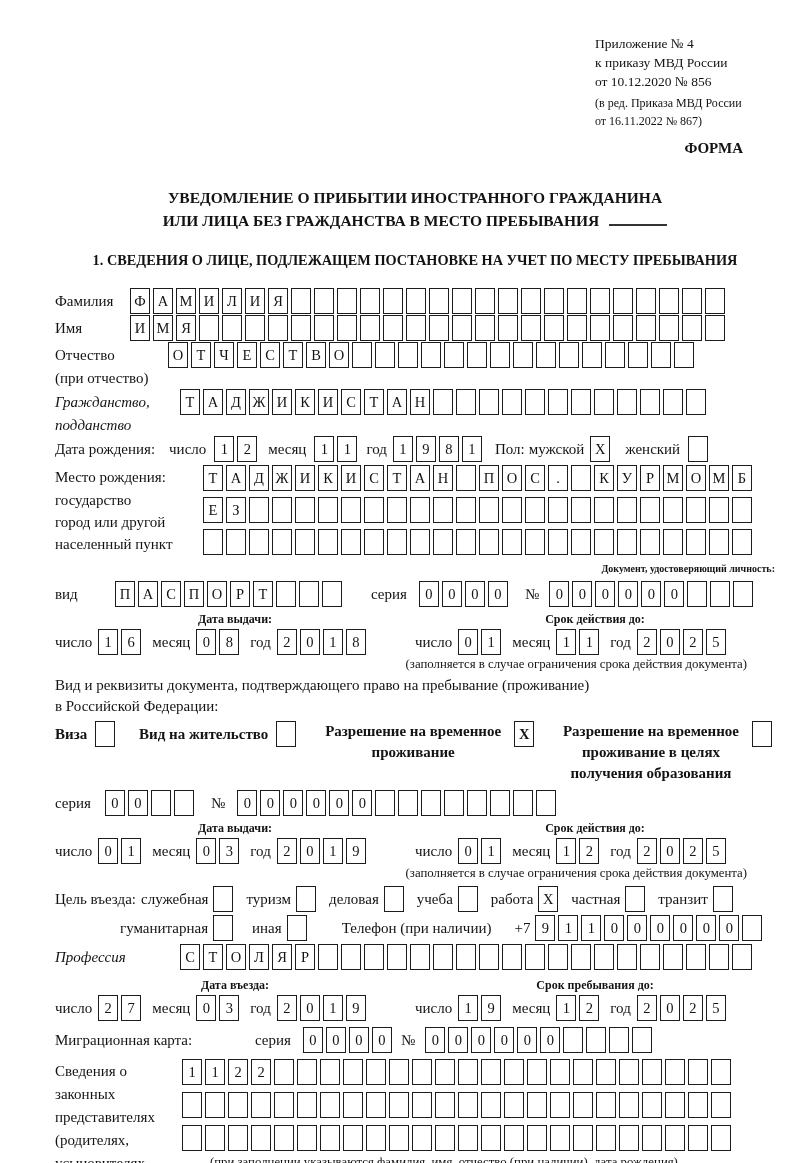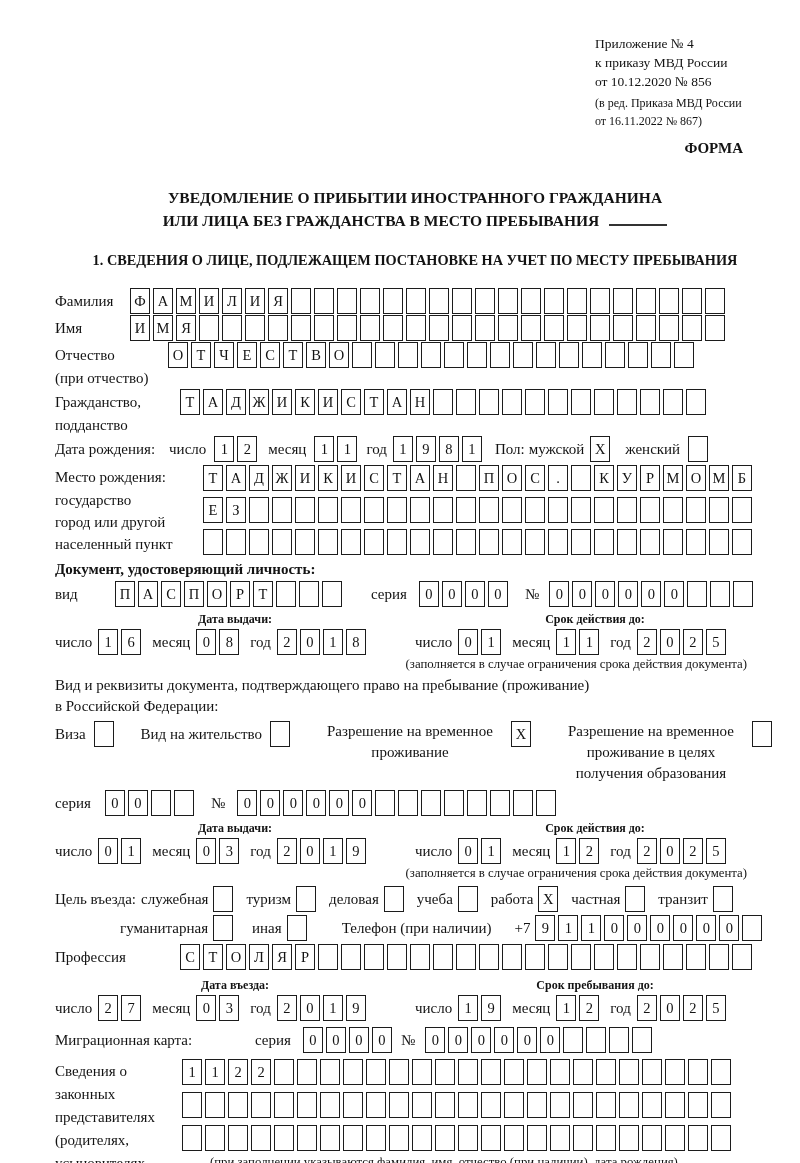--- a/index.html
+++ b/index.html
@@ -17,46 +17,46 @@
   .uline{display:inline-block;width:58px;border-bottom:2px solid #333;margin-left:10px;vertical-align:baseline;}
 
   .sec{margin-top:20px;text-align:center;font-weight:bold;font-size:14.3px;height:20px;}
 
   .rows{margin-top:16px;font-size:15px;}
   .frow{display:flex;align-items:flex-start;margin-bottom:1px;}
   .lbl{line-height:26px;white-space:nowrap;}
   .lbl2{line-height:20px;white-space:nowrap;}
   .w75{width:75px;flex:0 0 75px;}
   .w113{width:113px;flex:0 0 113px;}
-  .w125{width:125px;flex:0 0 125px;}
+  .w125{width:125px;flex:0 0 125px;font-style:italic;}
   .w148{width:148px;flex:0 0 148px;}
   .w127{width:127px;flex:0 0 127px;}
 
   .cells{display:flex;flex-wrap:nowrap;}
   .cell{box-sizing:border-box;flex:0 0 auto;width:20px;height:26px;margin-right:3px;
         border:1.7px solid #1c1c1c;display:flex;align-items:center;justify-content:center;
         font-size:14.5px;line-height:1;background:#fff;}
   .mb4{margin-bottom:4px;}
   .mb3{margin-bottom:3px;}
   .mb6{margin-bottom:6px;}
 
   .dgrp{display:flex;align-items:flex-start;}
   .dgrp .lbl{margin-right:6px;}
   .dgrp .lbl:not(:first-child){margin-left:8px;}
   .dcol-l{width:360px;flex:0 0 360px;}
   .dhead{display:flex;font-weight:bold;height:19px;line-height:19px;font-size:12px;}
   .dh-l{width:360px;flex:0 0 360px;text-align:center;}
   .dh-r{flex:1;text-align:center;}
-  .chead{text-align:left;font-weight:bold;font-size:15px;height:20px;line-height:20px;}
+  .chead{text-align:right;font-weight:bold;font-size:10px;height:20px;line-height:20px;}
 
   .note{font-size:12.8px;height:17px;line-height:17px;}
   .note.right{text-align:right;padding-right:28px;}
 
   .opts{display:flex;justify-content:space-between;margin-top:4px;margin-bottom:6px;}
-  .opt{display:flex;align-items:flex-start;}
+  .opt{display:flex;align-items:flex-start;font-weight:bold;}
   .opt .olbl{line-height:26px;margin-right:8px;white-space:nowrap;}
   .opt .owrap{width:186px;text-align:center;line-height:21px;white-space:normal;margin-right:8px;}
 
   .goal{display:flex;align-items:flex-start;margin-bottom:3px;}
   .goal .olbl{line-height:26px;margin-right:5px;white-space:nowrap;}
   .goal .cells{margin-right:10px;}
 
   .intro{height:21px;line-height:21px;}
   .repnote{font-size:12.8px;margin-top:4px;margin-left:28px;}
 </style>

